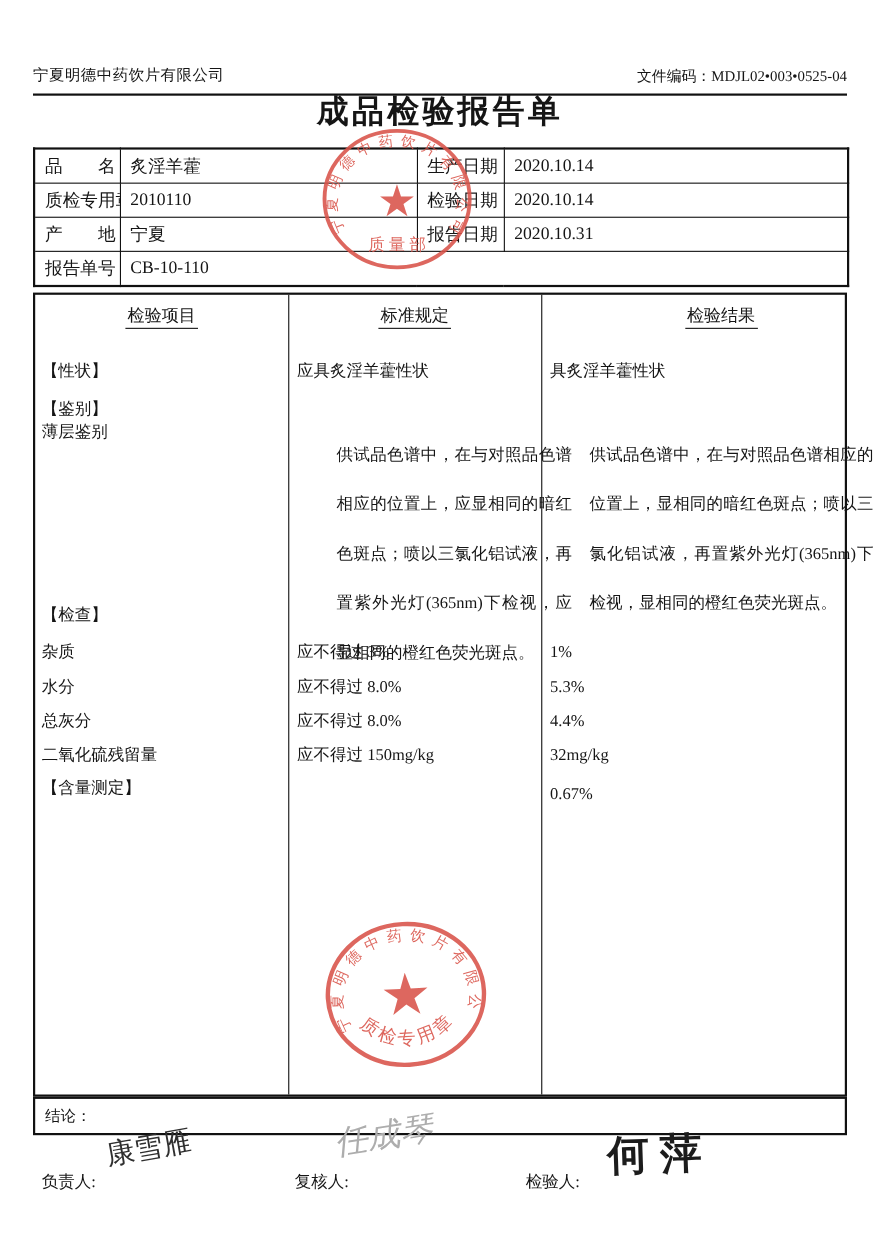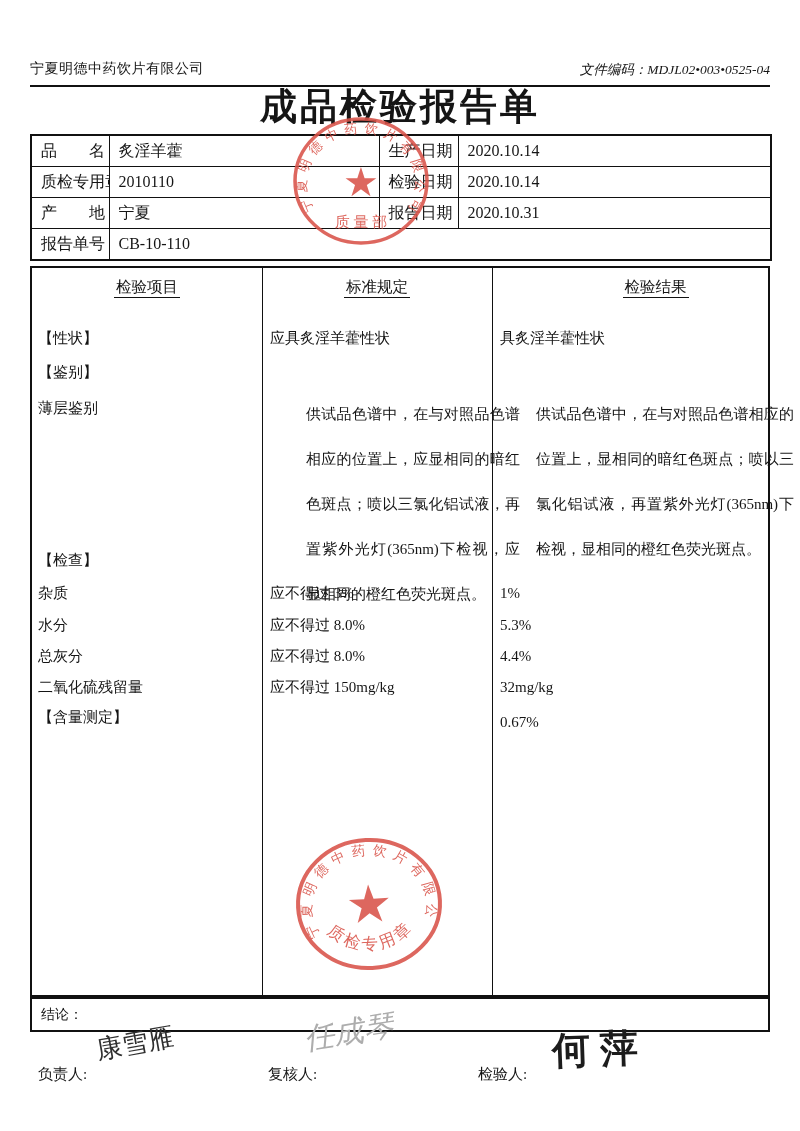--- a/index.html
+++ b/index.html
@@ -2,25 +2,25 @@
 <html><head>
 <meta charset="utf-8">
 <style>
   html,body{margin:0;padding:0;background:#e9e9e9;}
   .page{
     position:relative;width:800px;height:1131px;margin:0 auto;background:#ffffff;
     font-family:"Liberation Serif","DejaVu Serif",serif;color:#151515;overflow:hidden;
   }
   
   .hdr-company{position:absolute;left:30px;top:60px;font-size:14px;letter-spacing:.5px;}
-  .hdr-code{position:absolute;right:30px;top:61px;font-size:13.5px;font-style:italic;}
+  .hdr-code{position:absolute;right:30px;top:61px;font-size:13.5px;}
   .hdr-rule{position:absolute;left:30px;top:85px;width:740px;height:2px;background:#111;}
   .doc-title{
     position:absolute;left:0;top:82px;width:100%;text-align:center;
-    font-size:37px;font-weight:700;letter-spacing:3px;
+    font-size:29px;font-weight:700;letter-spacing:3px;
   }
   
   table.info{
     position:absolute;left:30px;top:134px;width:740px;border-collapse:collapse;
     table-layout:fixed;border:2px solid #111;
   }
   table.info td{
     border:1px solid #111;height:30px;font-size:16px;padding:0 0 0 9px;
     white-space:nowrap;overflow:hidden;
   }
@@ -103,21 +103,21 @@
   <div class="main">
     <div class="v v1"></div>
     <div class="v v2"></div>
 
     <div class="colhead h1"><span>检验项目</span></div>
     <div class="colhead h2"><span>标准规定</span></div>
     <div class="colhead h3"><span>检验结果</span></div>
 
     <div class="cell" style="left:6px;top:60px">【性状】</div>
     <div class="cell" style="left:6px;top:94px">【鉴别】</div>
-    <div class="cell" style="left:6px;top:130px">薄层鉴别</div>
+    <div class="cell" style="left:6px;top:115px">薄层鉴别</div>
     <div class="cell" style="left:6px;top:282px">【检查】</div>
     <div class="cell" style="left:6px;top:315px">杂质</div>
     <div class="cell" style="left:6px;top:347px">水分</div>
     <div class="cell" style="left:6px;top:378px">总灰分</div>
     <div class="cell" style="left:6px;top:409px">二氧化硫残留量</div>
     <div class="cell" style="left:6px;top:439px">【含量测定】</div>
 
     <div class="cell" style="left:238px;top:60px">应具炙淫羊藿性状</div>
     <div class="para" style="left:238px;top:124px;width:214px">供试品色谱中，在与对照品色谱相应的位置上，应显相同的暗红色斑点；喷以三氯化铝试液，再置紫外光灯(365nm)下检视，应显相同的橙红色荧光斑点。</div>
     <div class="cell" style="left:238px;top:315px">应不得过 3%</div>

